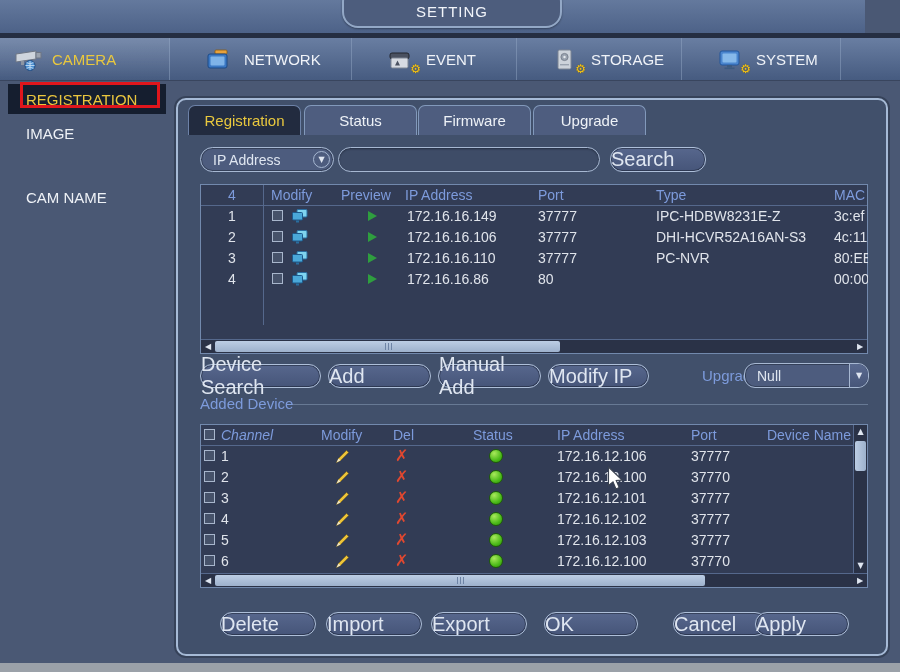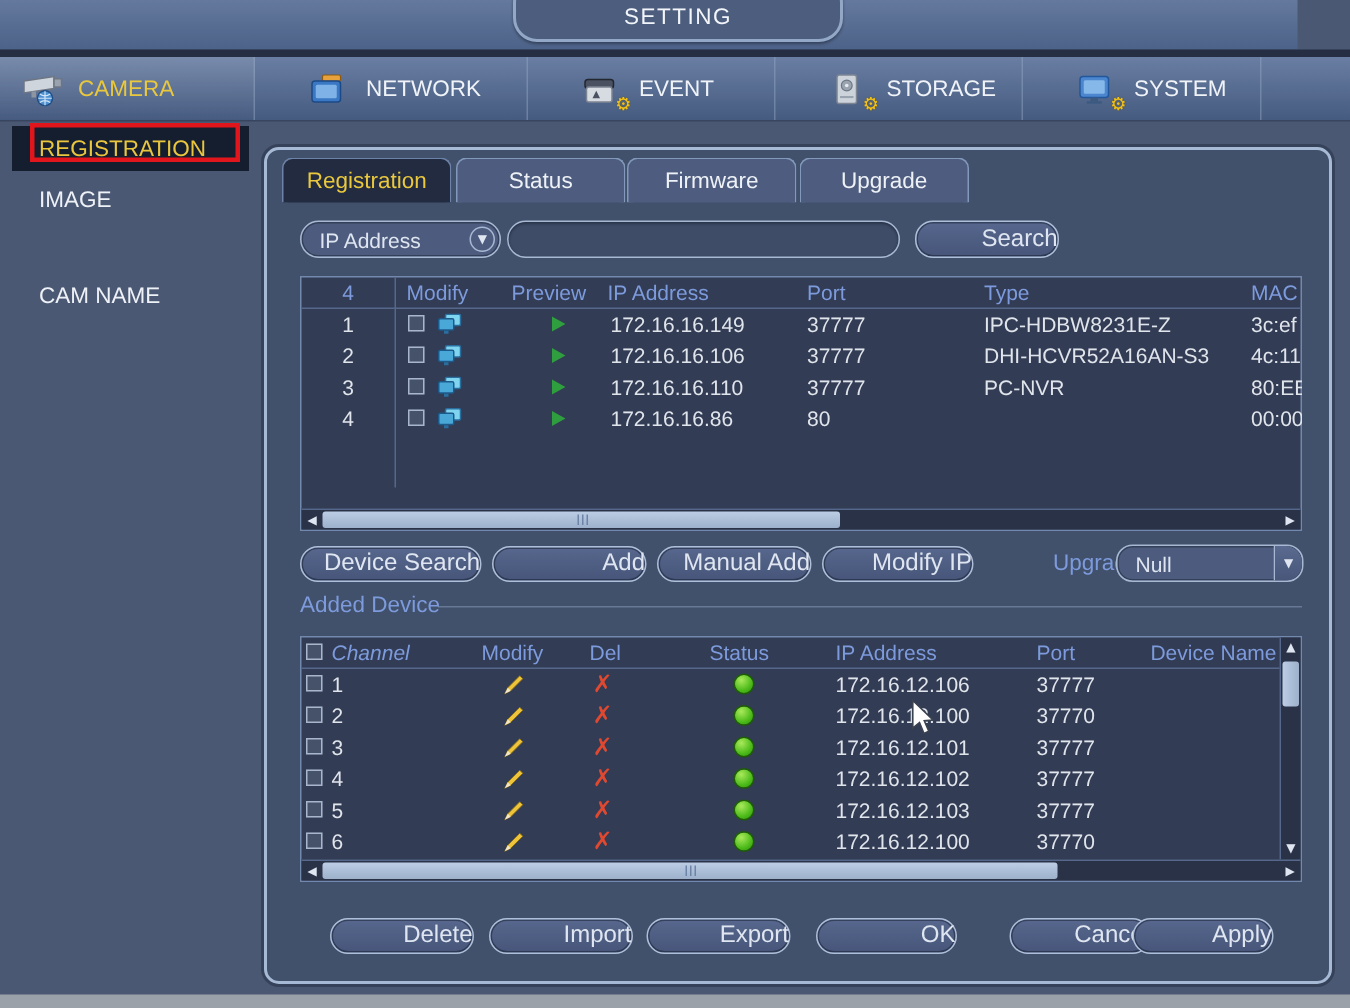--- a/index.html
+++ b/index.html
@@ -45,22 +45,22 @@
 
   .tab { position:absolute; top:5px; height:30px; width:113px; border-radius:7px 7px 0 0;
          display:flex; align-items:center; justify-content:center; font-size:15px;
          background:#4e5d7f; border:1px solid #8299bb; border-bottom:none; color:#eef2f7; }
   .tab.sel { background:#222b3f; color:#e9c83e; border-color:#6d82a8; }
 
   
   .pill-btn { position:absolute; height:24px; border-radius:12px;
               background:linear-gradient(#57678d,#465579); border:1px solid #aebfd9;
               box-shadow:inset 0 0 0 1px rgba(15,22,36,.45);
-              display:flex; align-items:center; justify-content:flex-end;
-              color:#dfe6f1; font-size:16px; cursor:default; }
+              display:flex; align-items:center; justify-content:flex-start;
+              color:#dfe6f1; font-size:20px; cursor:default; }
   .dropdown { position:absolute; height:25px; border-radius:13px; background:#4d5c7e;
               border:1px solid #a7b8d2; box-shadow:inset 0 0 0 1px rgba(15,22,36,.4);
               display:flex; align-items:center; color:#dfe6f1; font-size:14px; }
   .dropdown .val { padding-left:12px; flex:1 1 auto; }
   .dd-circle { width:17px; height:17px; margin-right:3px; border:1px solid #a7b8d2; border-radius:50%;
                display:flex; align-items:center; justify-content:center; flex:0 0 auto; }
   .dd-square { width:19px; height:100%; border-left:1px solid #a7b8d2; border-radius:0 11px 11px 0;
                background:linear-gradient(#5a6a90,#475679);
                display:flex; align-items:center; justify-content:center; flex:0 0 auto; }
   .glyph { font-family:"DejaVu Sans", sans-serif; font-size:8px; color:#dfe6f1; line-height:1; }

